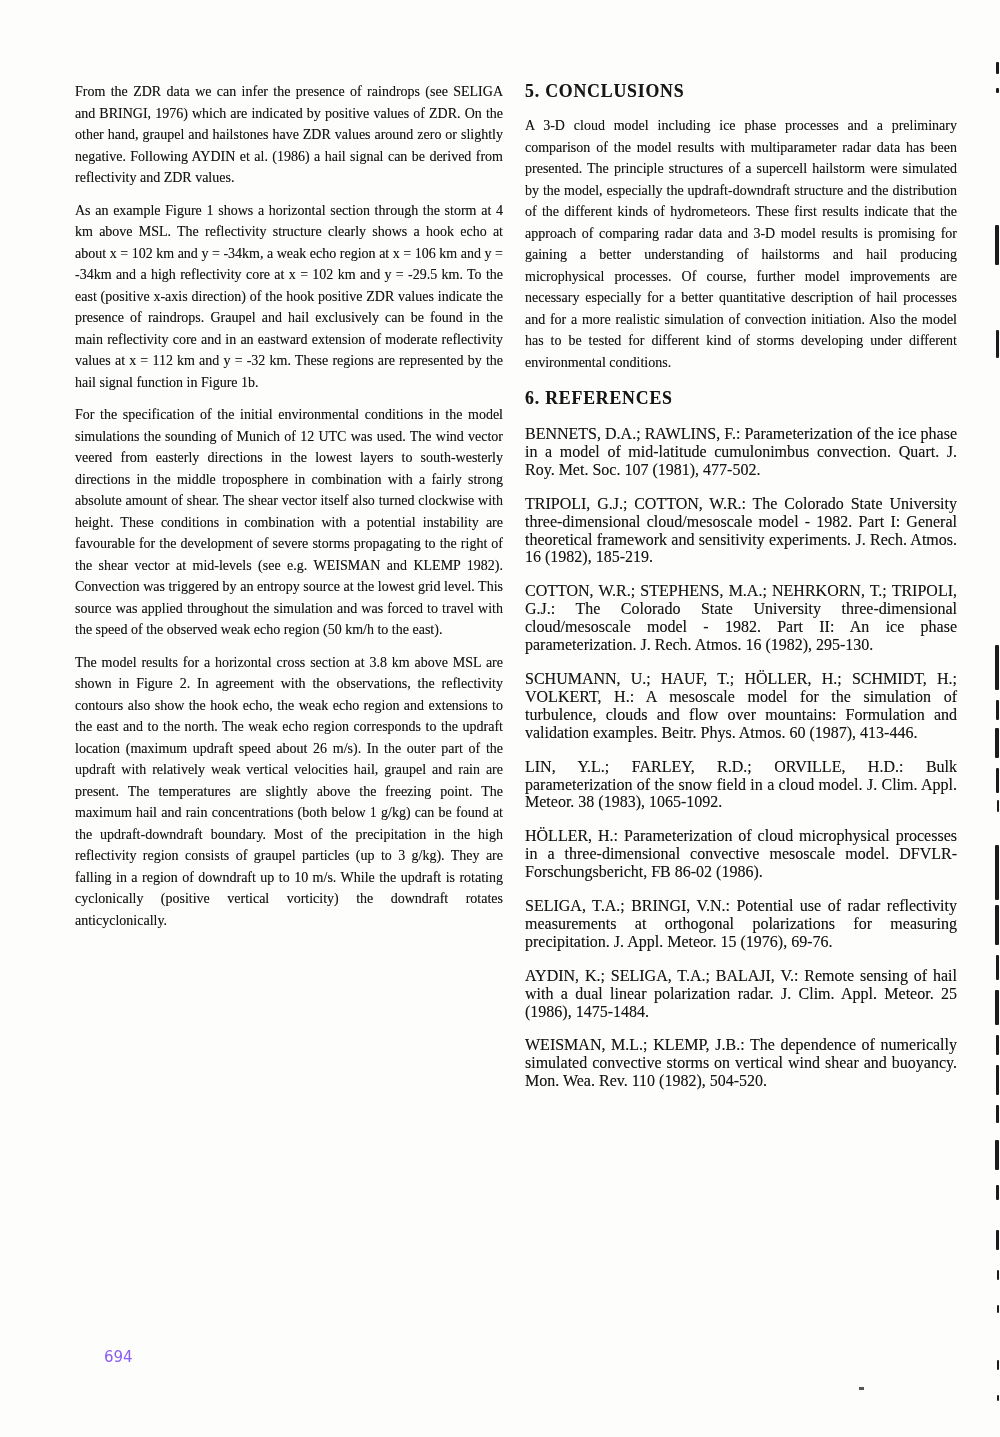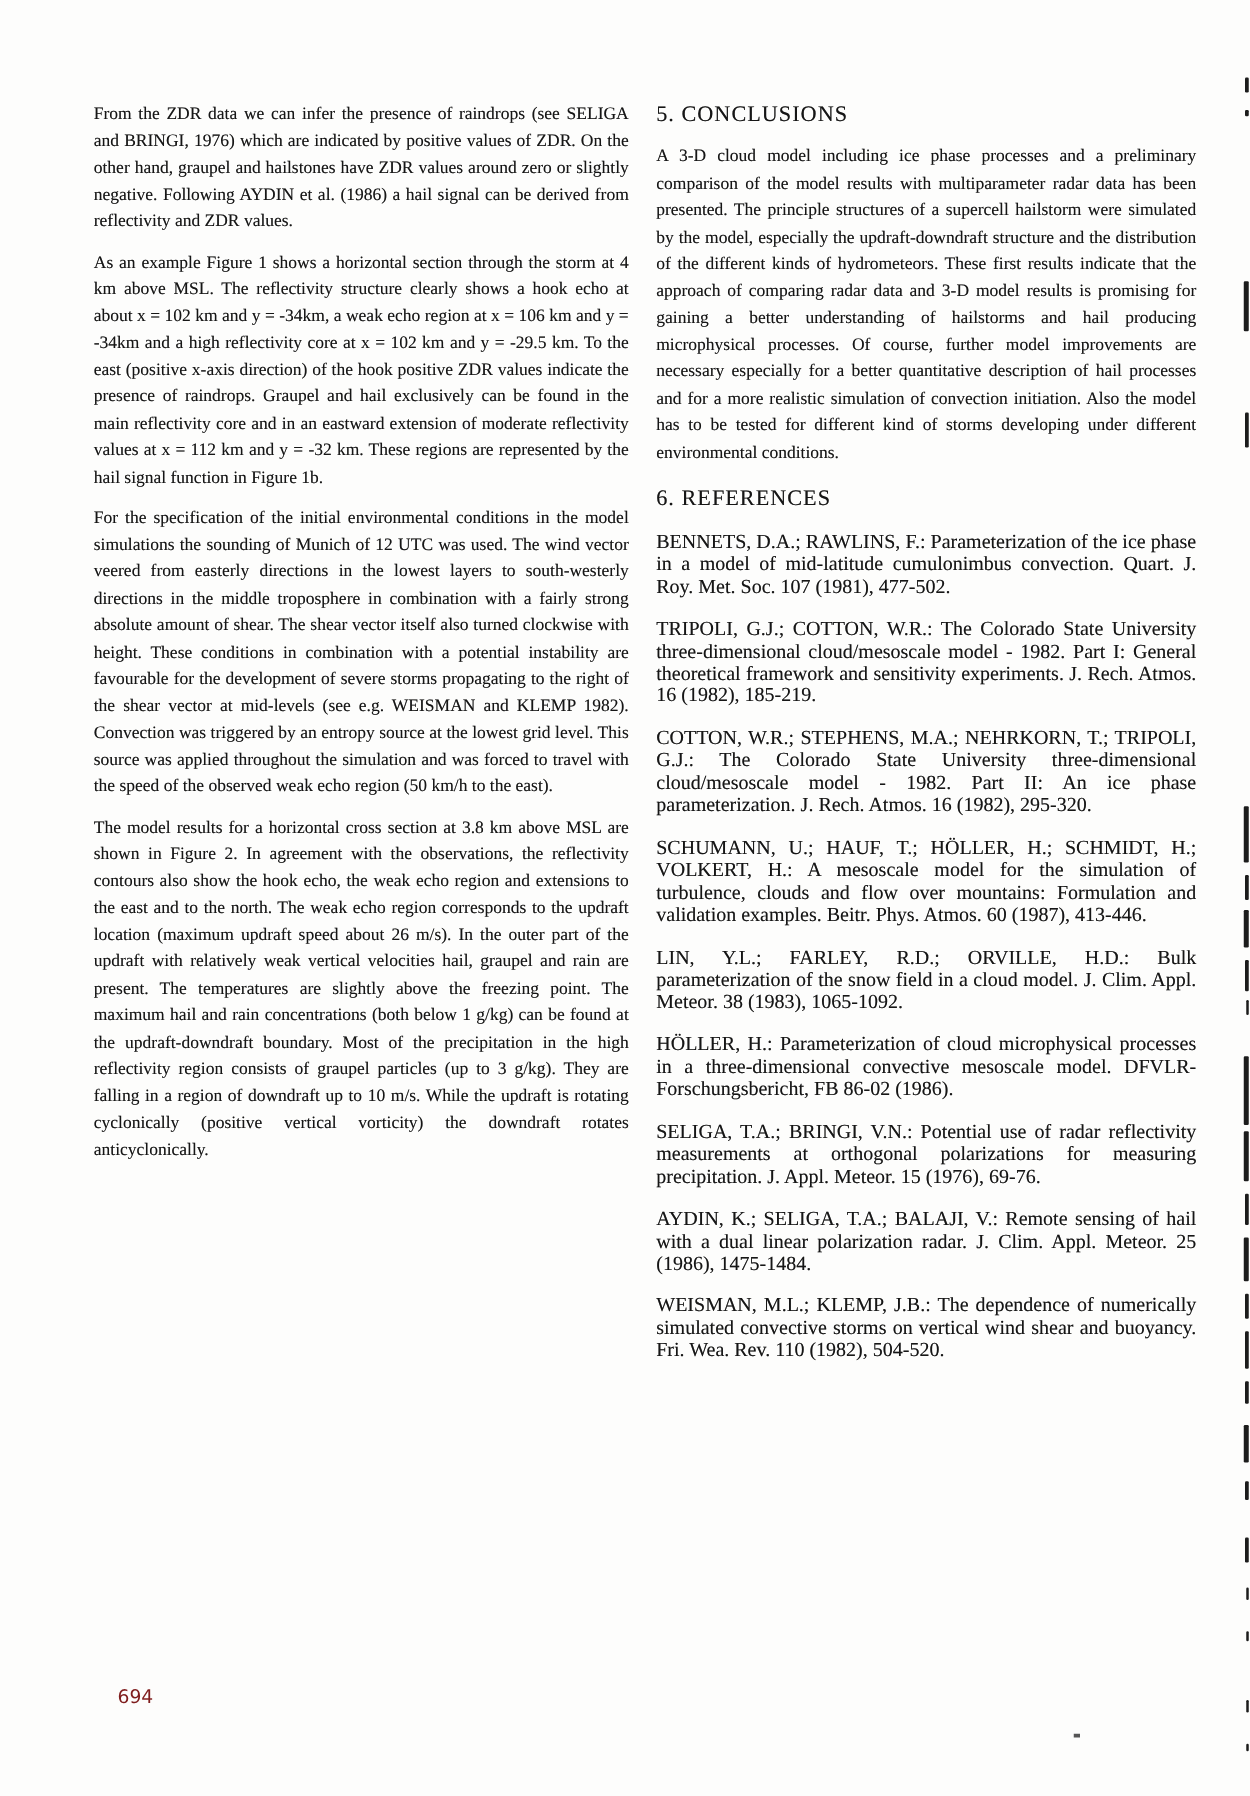--- a/index.html
+++ b/index.html
@@ -34,42 +34,42 @@
   }
   p.body-par {
     font-size: 14px;
     line-height: 21.5px;
     text-align: justify;
     margin: 0 0 11px 0;
     text-shadow: 0 0 0.4px rgba(10,10,10,0.45);
   }
   .section-heading {
     font-size: 17.8px;
-    font-weight: normal;
+    font-weight: bold;
     letter-spacing: 0.8px;
     margin: 0 0 13px 0;
     text-shadow: 0 0 0.4px rgba(10,10,10,0.45);
   }
   .section-heading.refs {
     margin-top: 15px;
   }
   p.ref-par {
     font-size: 16px;
     line-height: 17.9px;
     text-align: justify;
     margin: 16px 0 7px 0;
     text-shadow: 0 0 0.4px rgba(10,10,10,0.45);
   }
   .page-number {
     position: absolute;
-    left: 94px;
+    left: 104px;
     top: 1348px;
     font-family: "DejaVu Sans", sans-serif;
     font-size: 15px;
-    color: #7f1d1d;
+    color: #8b5cf6;
   }
   .scan-mark {
     position: absolute;
     background: #1c1c1c;
     border-radius: 1px;
   }
   .scan-speck {
     position: absolute;
     left: 859px;
     top: 1387px;
@@ -90,27 +90,27 @@
     <p class="body-par">The model results for a horizontal cross section at 3.8 km above MSL are shown in Figure 2. In agreement with the observations, the reflectivity contours also show the hook echo, the weak echo region and extensions to the east and to the north. The weak echo region corresponds to the updraft location (maximum updraft speed about 26 m/s). In the outer part of the updraft with relatively weak vertical velocities hail, graupel and rain are present. The temperatures are slightly above the freezing point. The maximum hail and rain concentrations (both below 1 g/kg) can be found at the updraft-downdraft boundary. Most of the precipitation in the high reflectivity region consists of graupel particles (up to 3 g/kg). They are falling in a region of downdraft up to 10 m/s. While the updraft is rotating cyclonically (positive vertical vorticity) the downdraft rotates anticyclonically.</p>
   </div>
 
   <div class="col col-right">
     <h2 class="section-heading">5. CONCLUSIONS</h2>
     <p class="body-par">A 3-D cloud model including ice phase processes and a preliminary comparison of the model results with multiparameter radar data has been presented. The principle structures of a supercell hailstorm were simulated by the model, especially the updraft-downdraft structure and the distribution of the different kinds of hydrometeors. These first results indicate that the approach of comparing radar data and 3-D model results is promising for gaining a better understanding of hailstorms and hail producing microphysical processes. Of course, further model improvements are necessary especially for a better quantitative description of hail processes and for a more realistic simulation of convection initiation. Also the model has to be tested for different kind of storms developing under different environmental conditions.</p>
 
     <h2 class="section-heading refs">6. REFERENCES</h2>
     <p class="ref-par">BENNETS, D.A.; RAWLINS, F.: Parameterization of the ice phase in a model of mid-latitude cumulonimbus convection. Quart. J. Roy. Met. Soc. 107 (1981), 477-502.</p>
     <p class="ref-par">TRIPOLI, G.J.; COTTON, W.R.: The Colorado State University three-dimensional cloud/mesoscale model - 1982. Part I: General theoretical framework and sensitivity experiments. J. Rech. Atmos. 16 (1982), 185-219.</p>
-    <p class="ref-par">COTTON, W.R.; STEPHENS, M.A.; NEHRKORN, T.; TRIPOLI, G.J.: The Colorado State University three-dimensional cloud/mesoscale model - 1982. Part II: An ice phase parameterization. J. Rech. Atmos. 16 (1982), 295-320.</p>
+    <p class="ref-par">COTTON, W.R.; STEPHENS, M.A.; NEHRKORN, T.; TRIPOLI, G.J.: The Colorado State University three-dimensional cloud/mesoscale model - 1982. Part II: An ice phase parameterization. J. Rech. Atmos. 16 (1982), 295-130.</p>
     <p class="ref-par">SCHUMANN, U.; HAUF, T.; HÖLLER, H.; SCHMIDT, H.; VOLKERT, H.: A mesoscale model for the simulation of turbulence, clouds and flow over mountains: Formulation and validation examples. Beitr. Phys. Atmos. 60 (1987), 413-446.</p>
     <p class="ref-par">LIN, Y.L.; FARLEY, R.D.; ORVILLE, H.D.: Bulk parameterization of the snow field in a cloud model. J. Clim. Appl. Meteor. 38 (1983), 1065-1092.</p>
     <p class="ref-par">HÖLLER, H.: Parameterization of cloud microphysical processes in a three-dimensional convective mesoscale model. DFVLR-Forschungsbericht, FB 86-02 (1986).</p>
     <p class="ref-par">SELIGA, T.A.; BRINGI, V.N.: Potential use of radar reflectivity measurements at orthogonal polarizations for measuring precipitation. J. Appl. Meteor. 15 (1976), 69-76.</p>
     <p class="ref-par">AYDIN, K.; SELIGA, T.A.; BALAJI, V.: Remote sensing of hail with a dual linear polarization radar. J. Clim. Appl. Meteor. 25 (1986), 1475-1484.</p>
-    <p class="ref-par">WEISMAN, M.L.; KLEMP, J.B.: The dependence of numerically simulated convective storms on vertical wind shear and buoyancy. Fri. Wea. Rev. 110 (1982), 504-520.</p>
+    <p class="ref-par">WEISMAN, M.L.; KLEMP, J.B.: The dependence of numerically simulated convective storms on vertical wind shear and buoyancy. Mon. Wea. Rev. 110 (1982), 504-520.</p>
   </div>
 
   <div class="page-number">694</div>
 
   <div id="edge-marks">
       <div class="scan-mark" style="top: 62px; left: 996px; width: 3px; height: 12px;"></div>
       <div class="scan-mark" style="top: 88px; left: 996px; width: 3px; height: 5px;"></div>
       <div class="scan-mark" style="top: 225px; left: 995px; width: 4px; height: 40px;"></div>
       <div class="scan-mark" style="top: 330px; left: 996px; width: 3px; height: 28px;"></div>
       <div class="scan-mark" style="top: 645px; left: 995px; width: 4px; height: 45px;"></div>

